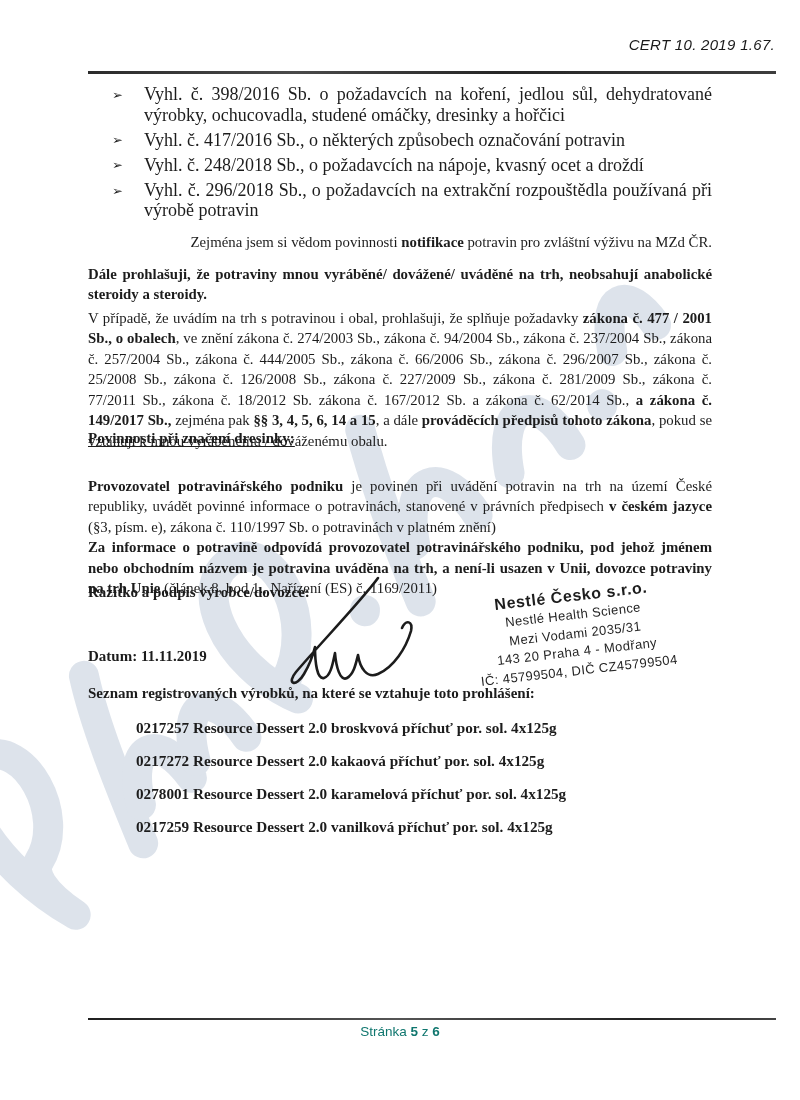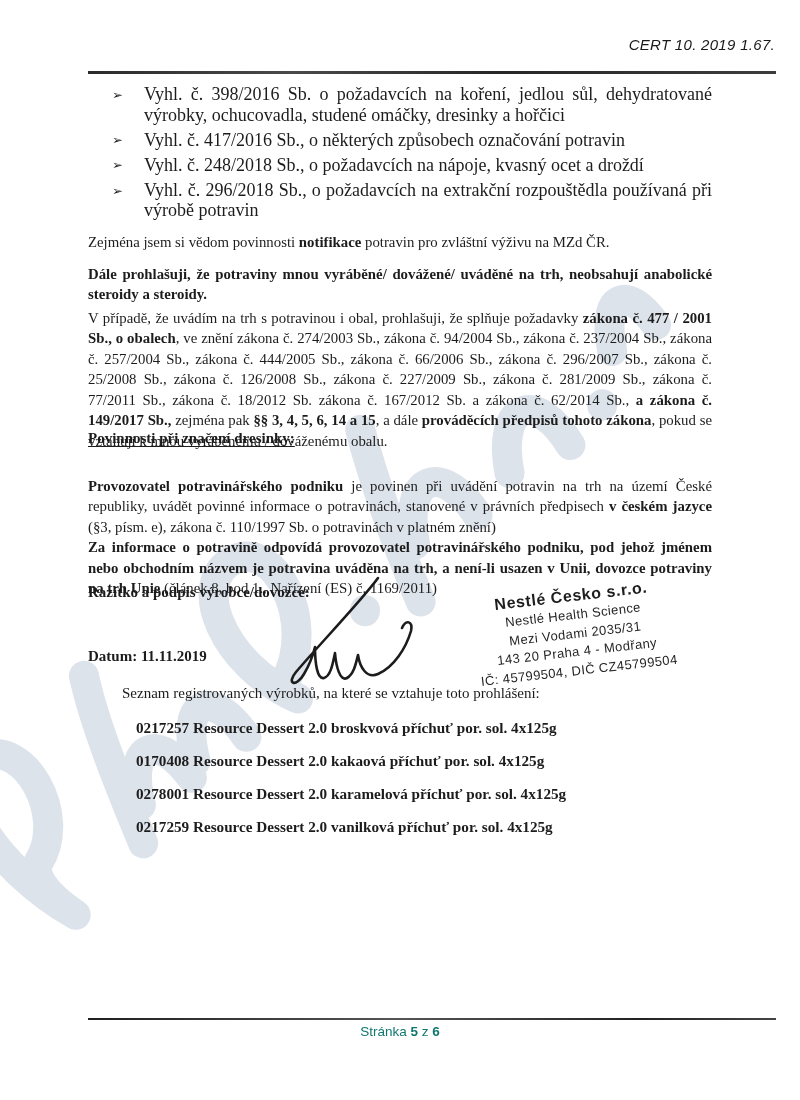--- a/index.html
+++ b/index.html
@@ -38,21 +38,21 @@
   .just{text-align:justify;}
 
   .bullets{left:112px;top:84px;width:600px;}
   .bullet-row{display:flex;margin-bottom:4.5px;}
   .bullet-arrow{
     flex:0 0 32px;font-size:13px;line-height:20.5px;color:#1c1c1c;
     transform:scaleY(.9);
   }
   .bullet-text{flex:1;font-weight:normal;text-align:justify;font-size:18px;line-height:20.5px;}
 
-  .p-zejmena{left:88px;top:217px;width:624px;}
+  .p-zejmena{left:88px;top:217px;width:624px;text-align:right;}
   .p-dale{left:88px;top:249px;width:624px;}
   .p-vpripade{left:88px;top:293px;width:624px;}
   .h-povinnosti{
     left:88px;top:430px;
     font-size:15px;font-weight:bold;text-decoration:underline;
     text-underline-offset:3px;
   }
   .p-provozovatel{left:88px;top:461px;width:624px;}
 
   .razitko-label{left:88px;top:584px;font-size:15px;font-weight:bold;}
@@ -62,21 +62,21 @@
 
   .stamp{
     left:425px;top:585px;width:300px;
     transform:rotate(-6.5deg);
     font-family:"Liberation Sans", sans-serif;
     text-align:center;color:#262626;
   }
   .stamp-line{line-height:18.5px;font-size:13px;letter-spacing:.4px;}
   .stamp-line.first{font-size:16px;font-weight:bold;letter-spacing:.6px;line-height:21px;color:#1d1d1d;}
 
-  .seznam-heading{left:88px;top:685px;width:624px;font-size:15px;font-weight:normal;margin-left:34px;}
+  .seznam-heading{left:88px;top:685px;width:624px;font-size:15px;font-weight:bold;}
   .products{left:88px;top:718px;width:640px;}
   .product-line{font-size:15.2px;font-weight:bold;line-height:20px;margin-bottom:13px;margin-left:48px;}
 
   .footer-text{
     left:0;top:1024px;width:100%;text-align:center;
     font-family:"Liberation Sans", sans-serif;font-size:13.5px;color:#0f766e;
   }
 </style>
 </head>
 <body>
@@ -151,21 +151,21 @@
       <div class="stamp-line">143 20 Praha 4 - Modřany</div>
       <div class="stamp-line">IČ: 45799504, DIČ CZ45799504</div>
     </div>
 
     <div class="abs datum-line">Datum: 11.11.2019</div>
 
     <div class="abs seznam-heading">Seznam registrovaných výrobků, na které se vztahuje toto prohlášení:</div>
 
     <div class="abs products">
       <div class="product-line">0217257 Resource Dessert 2.0 broskvová příchuť por. sol. 4x125g</div>
-      <div class="product-line">0170408 Resource Dessert 2.0 kakaová příchuť por. sol. 4x125g</div>
+      <div class="product-line">0217272 Resource Dessert 2.0 kakaová příchuť por. sol. 4x125g</div>
       <div class="product-line">0278001 Resource Dessert 2.0 karamelová příchuť por. sol. 4x125g</div>
       <div class="product-line">0217259 Resource Dessert 2.0 vanilková příchuť por. sol. 4x125g</div>
     </div>
 
     <div class="abs rule-bottom"></div>
     <div class="abs footer-text"><span>Stránka </span><span style="font-weight: bold;">5</span><span> z </span><span style="font-weight: bold;">6</span></div>
 
   </div>
 </div>
 

